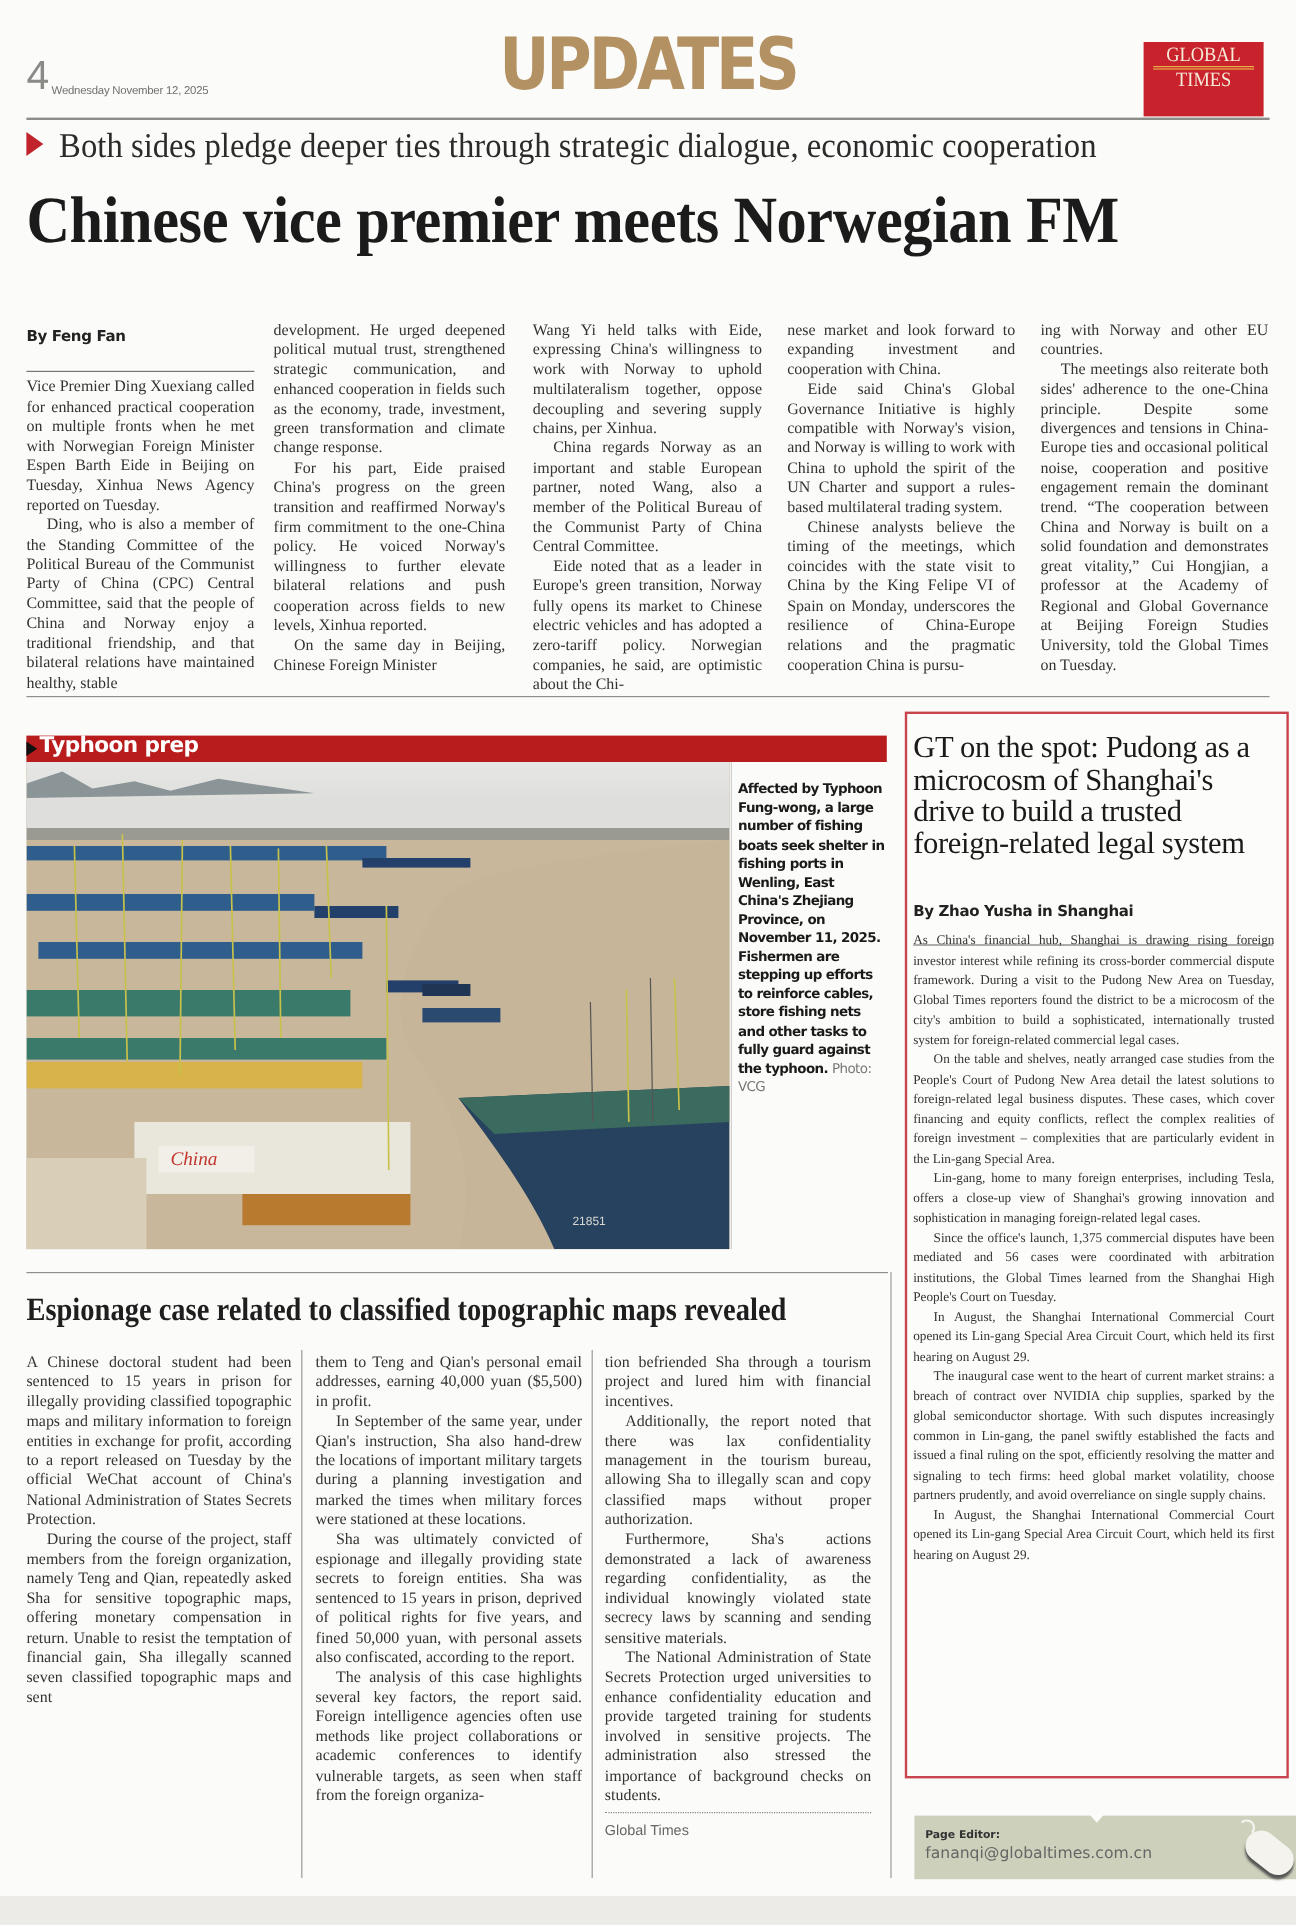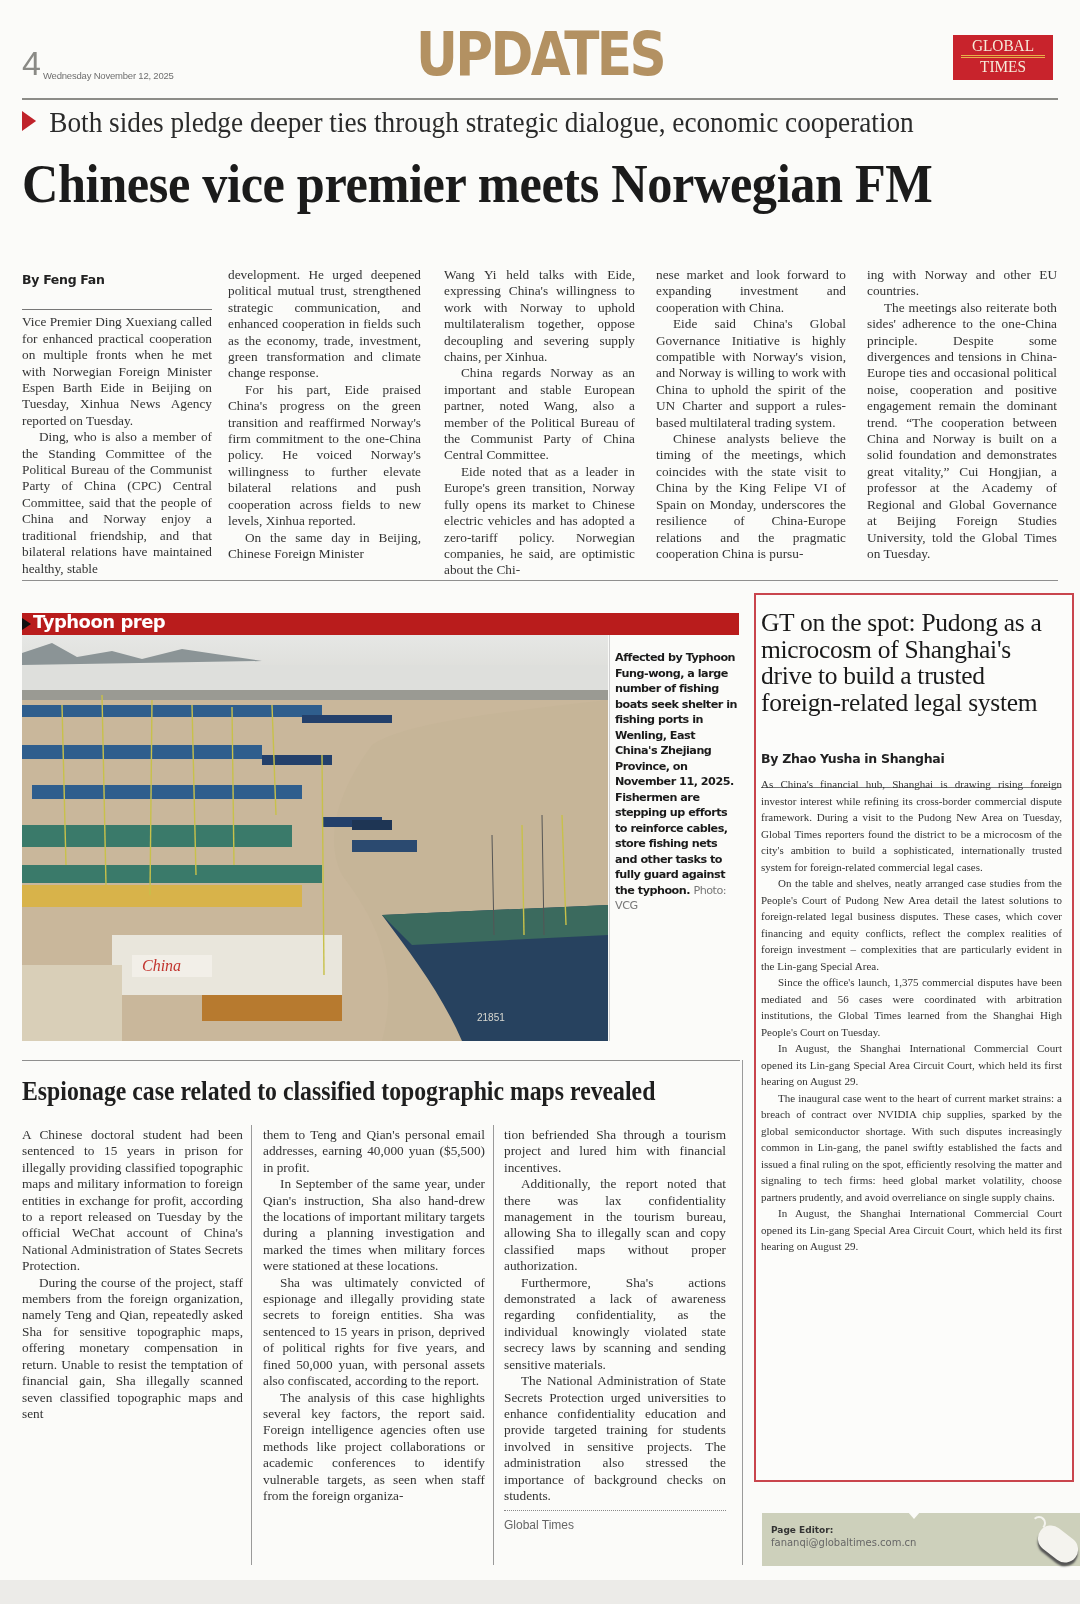--- a/index.html
+++ b/index.html
@@ -5,21 +5,21 @@
   * { box-sizing: border-box; margin: 0; padding: 0; }
   html, body { width: 1080px; height: 1604px; background: #ecebe8; overflow: hidden; }
   body { font-family: "Liberation Serif", "DejaVu Serif", serif; color: #2a2a2a; position: relative; }
   .page { position: absolute; left: 0; top: 0; width: 1080px; height: 1580px; background: #fbfbf9; }
   .abs { position: absolute; }
 
   
   .page-num { left: 22px; top: 46px; font-family: "Liberation Sans", sans-serif; font-size: 34px; color: #8a8a86; line-height: 1; }
   .page-date { left: 43px; top: 70px; font-family: "Liberation Sans", sans-serif; font-size: 9.5px; color: #6f6f6f; letter-spacing: -0.2px; }
   .section-title { left: 0; width: 1080px; top: 24px; text-align: center; font-family: "DejaVu Sans", sans-serif; font-weight: bold; font-size: 60px; color: #b39162; letter-spacing: -3px; transform: scaleX(0.86); line-height: 1; }
-  .logo { left: 953px; top: 35px; width: 100px; height: 45px; background: #c8232c; color: #f6ead9; text-align: center; font-family: "Liberation Serif", serif; }
+  .logo { left: 953px; top: 35px; width: 100px; height: 62px; background: #c8232c; color: #f6ead9; text-align: center; font-family: "Liberation Serif", serif; }
   .logo .l1 { font-size: 17px; line-height: 17px; letter-spacing: 0px; padding-top: 2px; transform: scaleX(0.9); }
   .logo .bar { height: 3px; margin: 1px 8px; border-top: 1px solid #e8b04a; border-bottom: 1px solid #e8b04a; }
   .logo .l2 { font-size: 17px; line-height: 16px; transform: scaleX(0.9); }
   .rule-top { left: 22px; top: 98px; width: 1036px; height: 2px; background: #8c8c88; }
 
   
   .kicker { left: 22px; top: 106px; font-size: 29px; color: #2b2b2b; transform: scaleX(0.94); transform-origin: left; white-space: nowrap; }
   .kicker-arrow { display: inline-block; width: 0; height: 0; border-top: 10px solid transparent; border-bottom: 10px solid transparent; border-left: 15px solid #c0232b; margin-right: 14px; vertical-align: 1px; }
   .headline { left: 22px; top: 152px; font-size: 55px; font-weight: bold; color: #1b1b1b; transform: scaleX(0.915); transform-origin: left; white-space: nowrap; letter-spacing: -0.4px; }
 
@@ -49,21 +49,21 @@
   .side-head { left: 761px; top: 610px; width: 300px; font-size: 25.5px; line-height: 26.5px; color: #1a1a1a; letter-spacing: -0.3px; }
   .side-byline { left: 761px; top: 751px; width: 300px; }
   .side-col { left: 761px; top: 776px; width: 301px; font-size: 11px; line-height: 16.5px; }
 
   .vrule { background: #9a9a9a; width: 1px; }
 
   
   .editor { left: 762px; top: 1513px; width: 328px; height: 53px; background: #cdd0bb; padding-left: 19px; }
   .editor-notch { position: absolute; left: 146px; top: -1px; width: 0; height: 0; border-left: 6px solid transparent; border-right: 6px solid transparent; border-top: 7px solid #fbfbf9; }
   .editor-label { position: absolute; left: 9px; top: 12px; font-family: "DejaVu Sans", sans-serif; font-weight: bold; font-size: 9px; color: #333; }
-  .editor-email { position: absolute; left: 9px; top: 24px; font-family: "DejaVu Sans", sans-serif; font-size: 10px; color: #666; text-align: right; }
+  .editor-email { position: absolute; left: 9px; top: 24px; font-family: "DejaVu Sans", sans-serif; font-size: 13px; color: #666; text-align: right; }
   .mouse { position: absolute; right: 10px; top: 18px; width: 44px; height: 26px; background: #f4f3ee; border-radius: 14px; transform: rotate(38deg); box-shadow: 2px 3px 2px #555; }
   .mouse-cord { position: absolute; right: 44px; top: 3px; width: 14px; height: 14px; border: 2px solid #f4f3ee; border-radius: 50%; border-left-color: transparent; border-bottom-color: transparent; }
 </style>
 </head>
 <body>
 
 <div class="page">
 
   <div class="abs page-num">4</div>
   <div class="abs page-date">Wednesday November 12, 2025</div>
@@ -196,20 +196,21 @@
     <p class="sign-rule">Global Times</p>
   </div>
   <div class="abs vrule" style="left:742px; top:1060px; height:505px;"></div>
 
   <div class="abs side-box"></div>
   <div class="abs side-head">GT on the spot: Pudong as a microcosm of Shanghai's drive to build a trusted foreign-related legal system</div>
   <div class="abs side-byline byline">By Zhao Yusha in Shanghai</div>
   <div class="col side-col">
     <p class="cont">As China's financial hub, Shanghai is drawing rising foreign investor interest while refining its cross-border commercial dispute framework. During a visit to the Pudong New Area on Tuesday, Global Times reporters found the district to be a microcosm of the city's ambition to build a sophisticated, internationally trusted system for foreign-related commercial legal cases.</p>
     <p>On the table and shelves, neatly arranged case studies from the People's Court of Pudong New Area detail the latest solutions to foreign-related legal business disputes. These cases, which cover financing and equity conflicts, reflect the complex realities of foreign investment – complexities that are particularly evident in the Lin-gang Special Area.</p>
+    <p>Lin-gang, home to many foreign enterprises, including Tesla, offers a close-up view of Shanghai's growing innovation and sophistication in managing foreign-related legal cases.</p>
     <p>Since the office's launch, 1,375 commercial disputes have been mediated and 56 cases were coordinated with arbitration institutions, the Global Times learned from the Shanghai High People's Court on Tuesday.</p>
     <p>In August, the Shanghai International Commercial Court opened its Lin-gang Special Area Circuit Court, which held its first hearing on August 29.</p>
     <p>The inaugural case went to the heart of current market strains: a breach of contract over NVIDIA chip supplies, sparked by the global semiconductor shortage. With such disputes increasingly common in Lin-gang, the panel swiftly established the facts and issued a final ruling on the spot, efficiently resolving the matter and signaling to tech firms: heed global market volatility, choose partners prudently, and avoid overreliance on single supply chains.</p>
     <p>In August, the Shanghai International Commercial Court opened its Lin-gang Special Area Circuit Court, which held its first hearing on August 29.</p>
   </div>
 
   <div class="abs editor">
     <span class="editor-notch"></span>
     <span class="editor-label">Page Editor:</span>
     <span class="editor-email">fananqi@globaltimes.com.cn</span>

